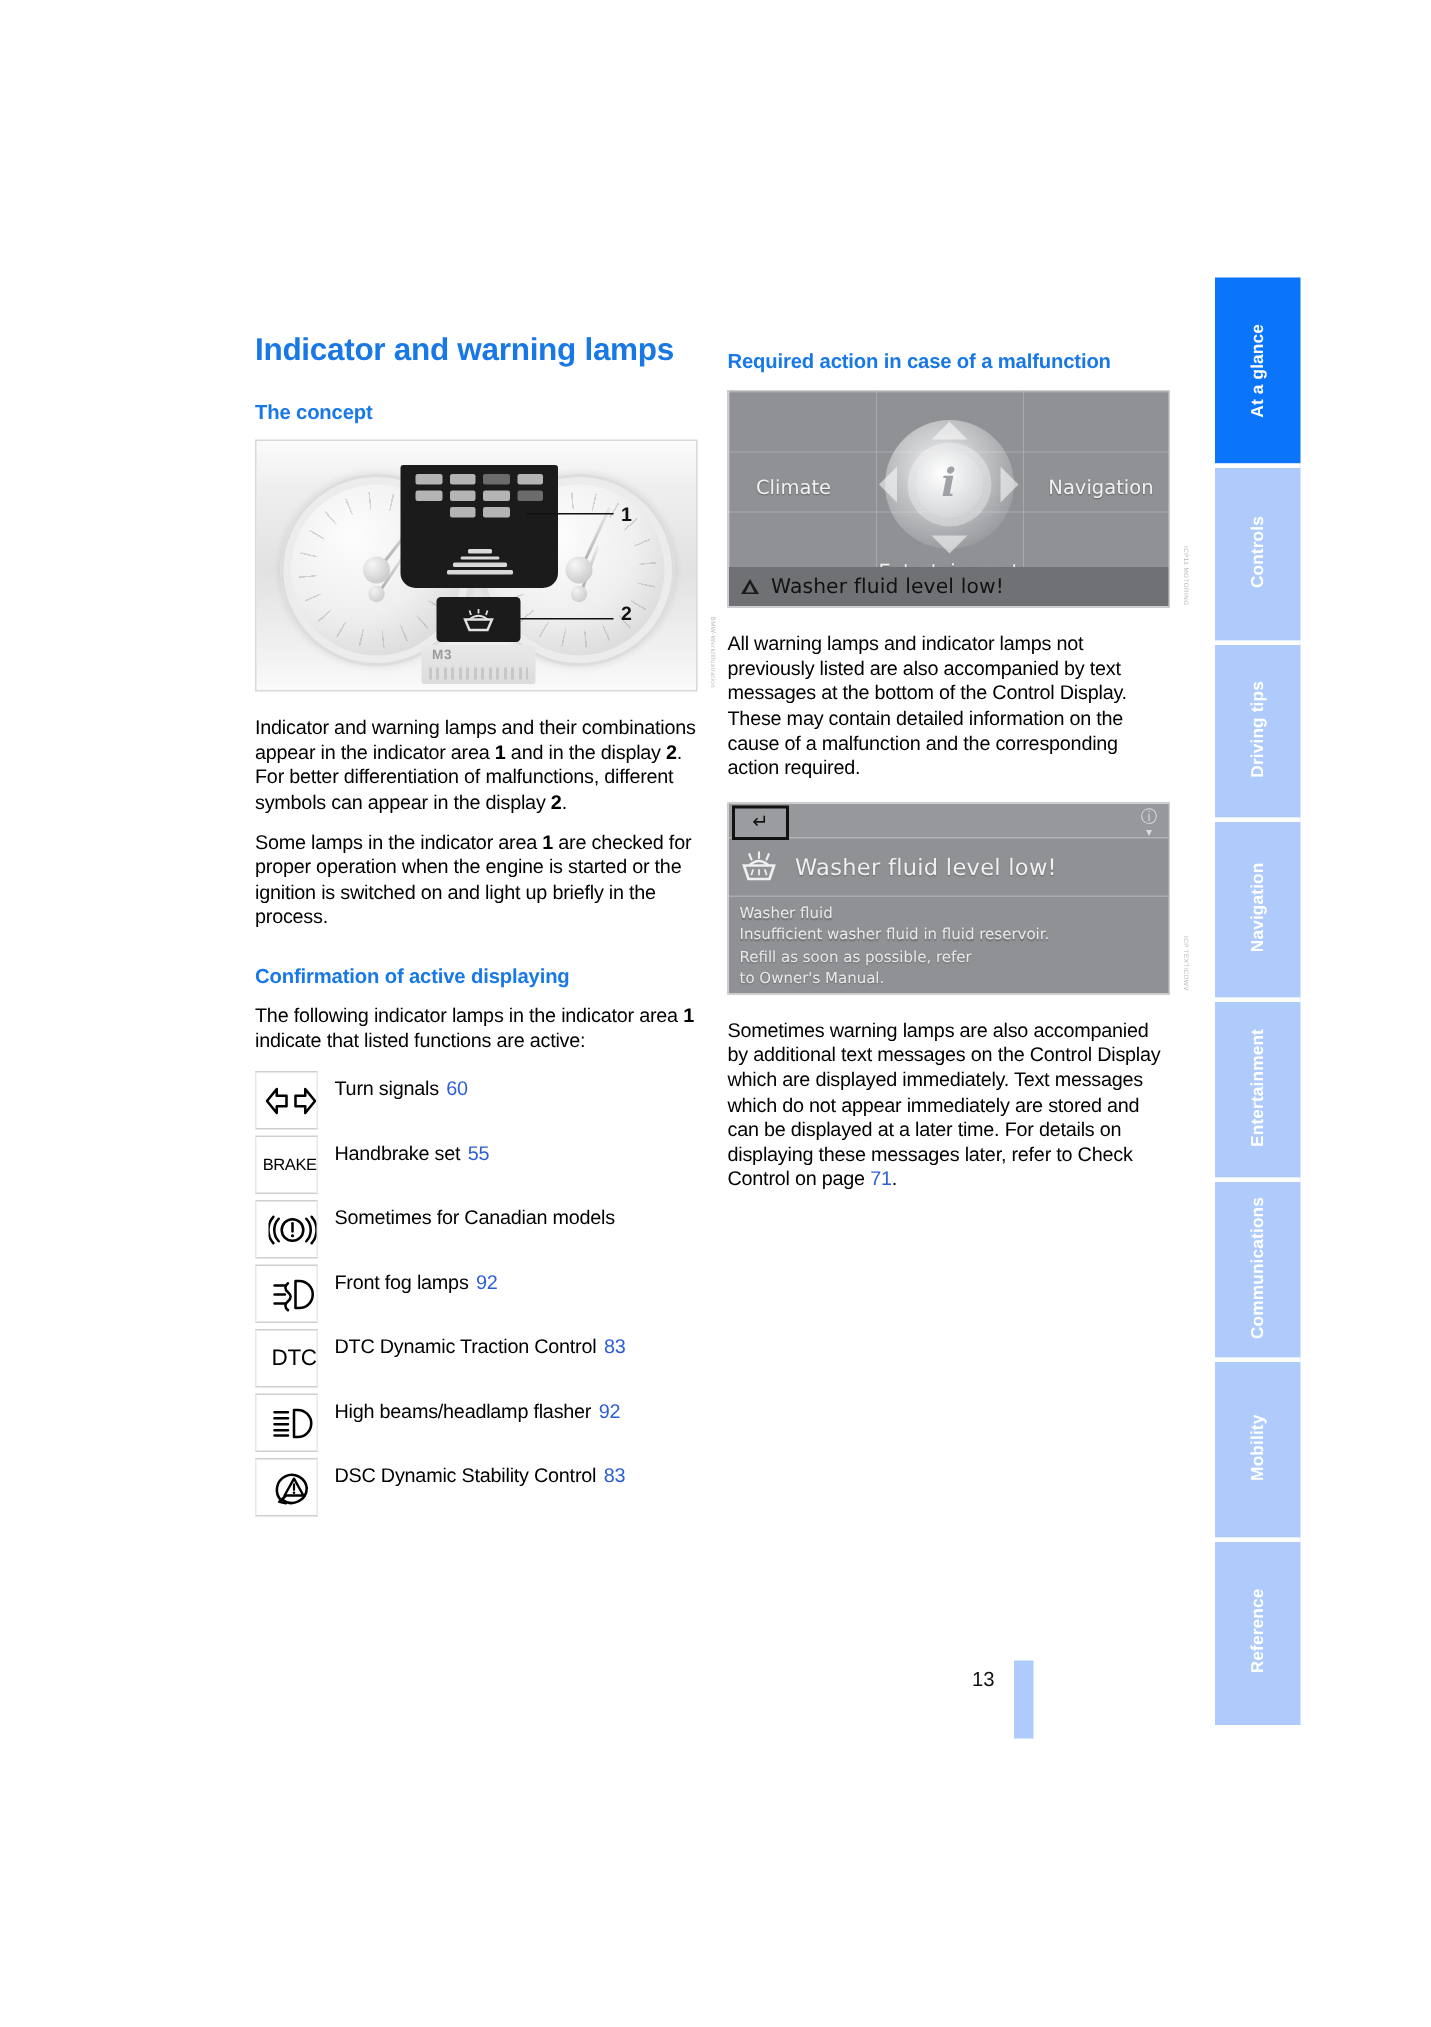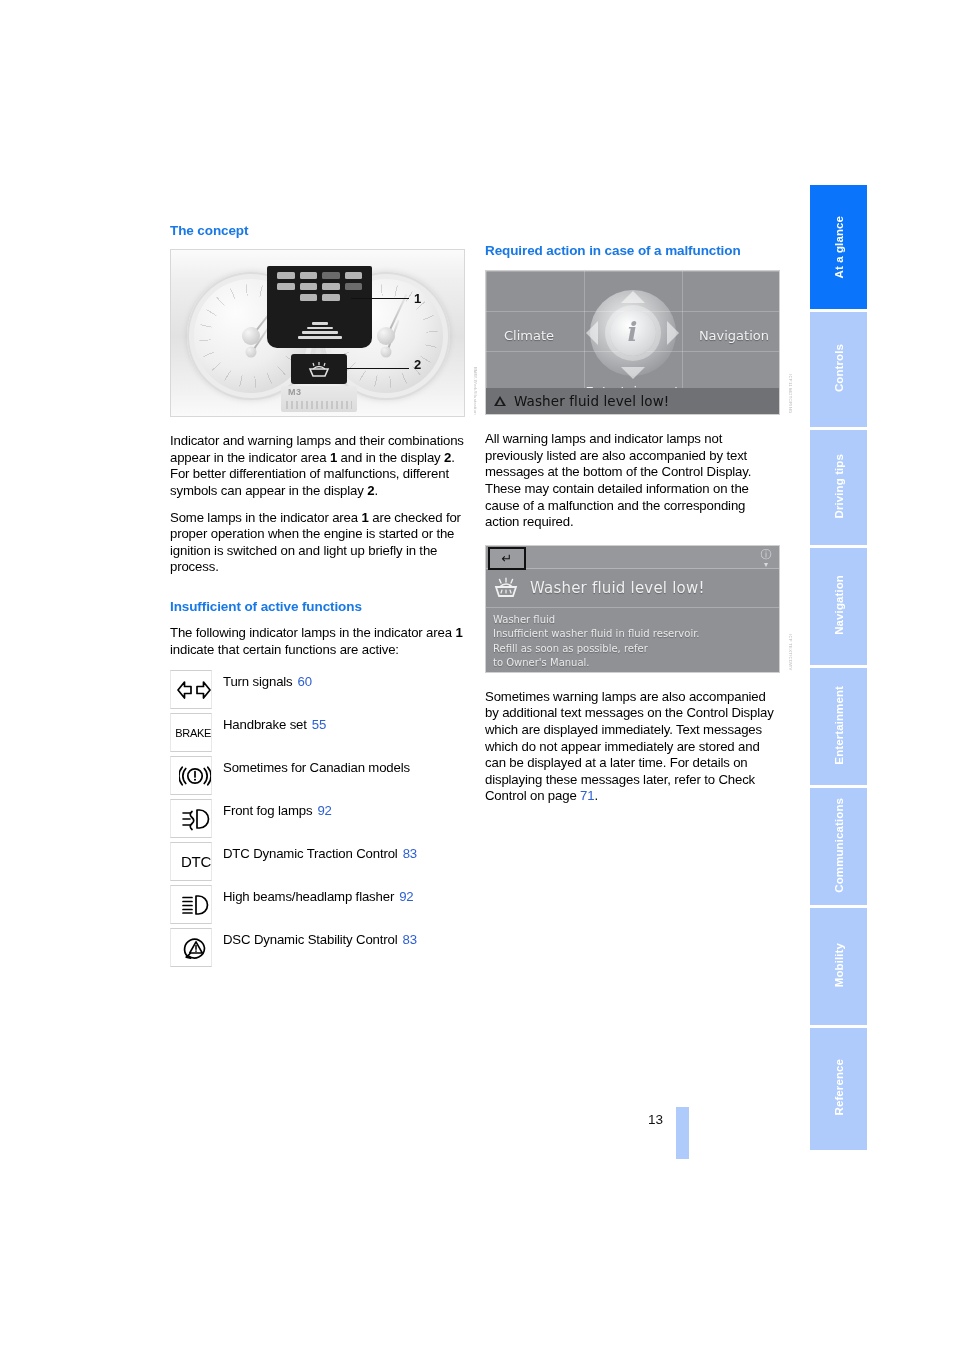--- a/index.html
+++ b/index.html
@@ -425,20 +425,21 @@
     background: #aecbfb;
   }
 </style>
 </head>
 <body>
 
 <div class="page">
 
   <div class="col col-left">
 
+    <h1 class="page-title">Indicator and warning lamps</h1>
 
     <h2 class="sub">The concept</h2>
 
     <div class="figwrap">
       <div class="cluster">
         <div class="dial left">
           <div class="tickring"></div>
           <div class="needle n1"></div>
           <div class="needle n2"></div>
           <div class="hub"></div>
@@ -497,24 +498,24 @@
     </div>
 
     <p class="body">
       <span>Indicator and warning lamps and their combinations appear in the indicator area </span><b>1</b><span> and in the display </span><b>2</b><span>. For better differentiation of malfunctions, different symbols can appear in the display </span><b>2</b><span>.</span>
     </p>
 
     <p class="body">
       <span>Some lamps in the indicator area </span><b>1</b><span> are checked for proper operation when the engine is started or the ignition is switched on and light up briefly in the process.</span>
     </p>
 
-    <h2 class="sub" style="margin-top:22px;">Insufficient of active functions</h2>
+    <h2 class="sub" style="margin-top:22px;">Confirmation of active displaying</h2>
 
     <p class="body">
-      <span>The following indicator lamps in the indicator area </span><b>1</b><span> indicate that certain functions are active:</span>
+      <span>The following indicator lamps in the indicator area </span><b>1</b><span> indicate that listed functions are active:</span>
     </p>
 
     <div class="lamp-list">
 
       <div class="lamp-row">
         <div class="lamp-box">
           <svg width="34" height="20" viewBox="0 0 34 20">
             <path d="M7.5 2 L1 10 L7.5 18 L7.5 13.5 L14 13.5 L14 6.5 L7.5 6.5 Z" fill="none" stroke="#000" stroke-width="1.7" stroke-linejoin="round"></path>
             <path d="M26.5 2 L33 10 L26.5 18 L26.5 13.5 L20 13.5 L20 6.5 L26.5 6.5 Z" fill="none" stroke="#000" stroke-width="1.7" stroke-linejoin="round"></path>
           </svg>
@@ -597,21 +598,21 @@
         <div class="lamp-label">
           <span>DSC Dynamic Stability Control</span><span class="pg">83</span>
         </div>
       </div>
 
     </div>
   </div>
 
   <div class="col col-right">
 
-    <h2 class="sub tight" style="margin-top:20px;">Required action in case of a malfunction</h2>
+    <h2 class="sub tight" style="margin-top:10px;">Required action in case of a malfunction</h2>
 
     <div class="figwrap">
       <div class="cd-menu">
         <div class="gridlines"></div>
         <div class="cd-arrow up"></div>
         <div class="cd-arrow down"></div>
         <div class="cd-arrow left"></div>
         <div class="cd-arrow right"></div>
         <div class="cd-knob">
           <div class="inner">

